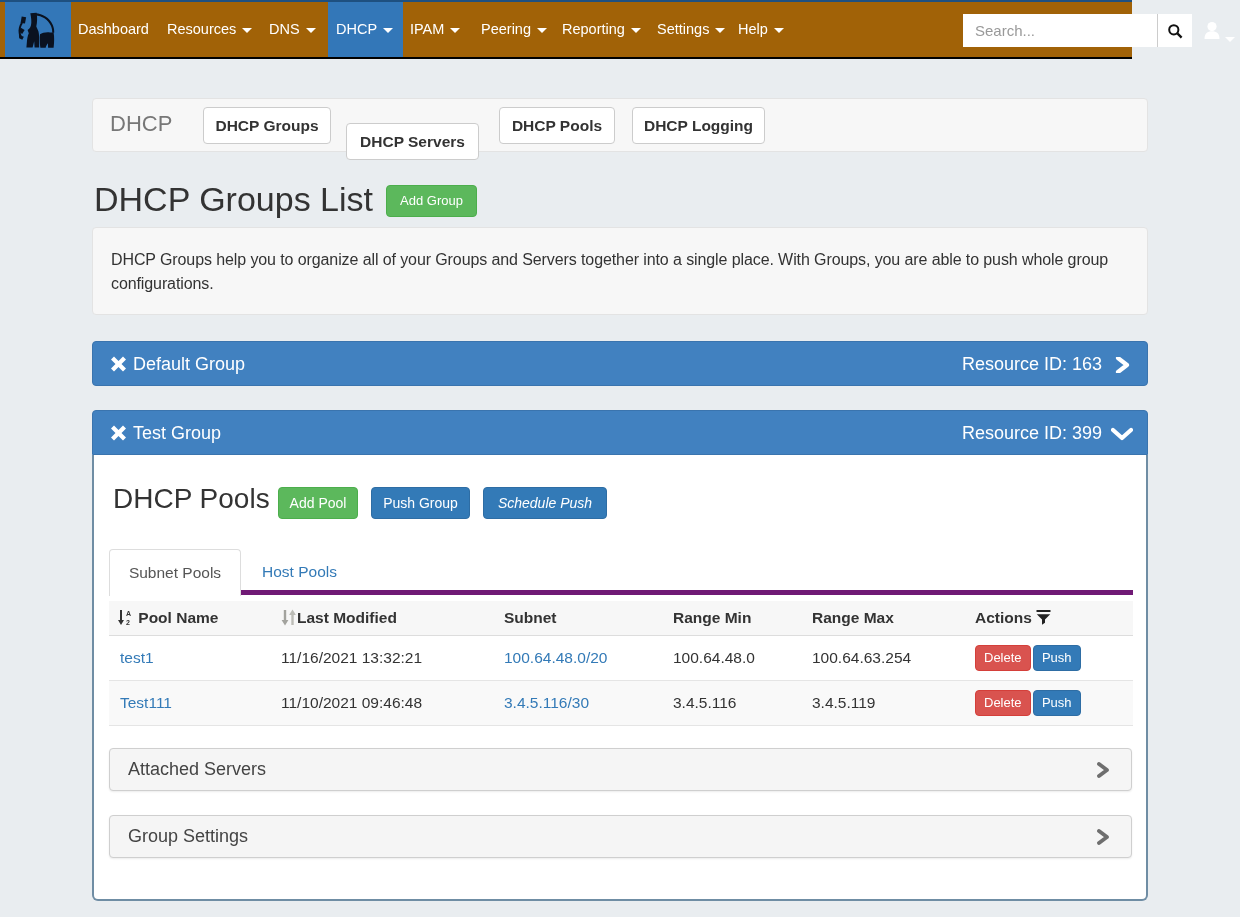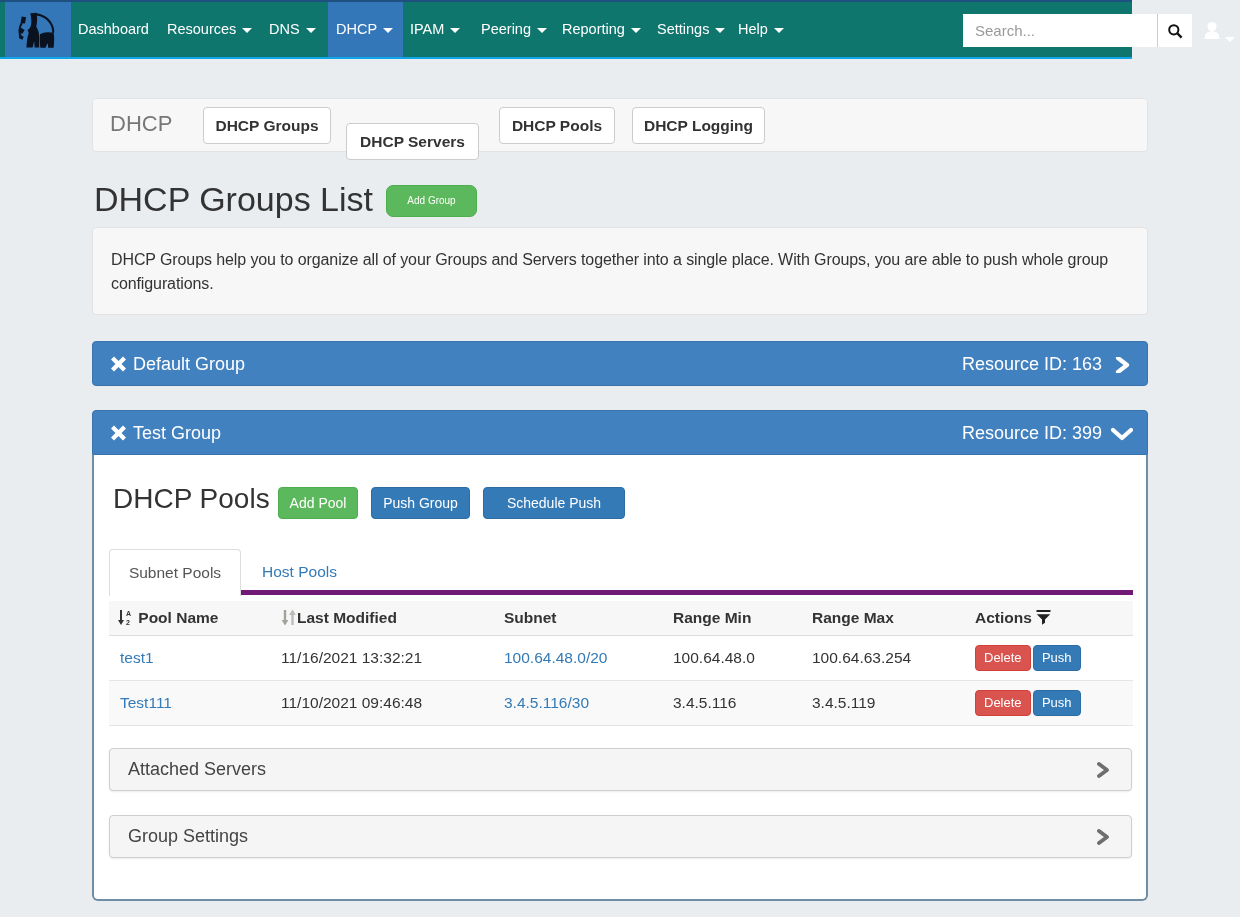--- a/index.html
+++ b/index.html
@@ -1,21 +1,21 @@
 <!DOCTYPE html>
 <html><head>
 <meta charset="utf-8">
 <style>
 * { margin:0; padding:0; box-sizing:border-box; }
 html,body { overflow:hidden; } body { font-family:"Liberation Sans", sans-serif; background:#e8ecf0; }
 #page { position:relative; width:1240px; height:917px; overflow:hidden; background:#e9edf0; }
 
 
 .navbar { position:absolute; left:0; top:0; width:1132px; height:59px;
-  background:#0f766e; border-top:2px solid #1e5080; border-bottom:2px solid #0ea5e9; }
+  background:#a16207; border-top:2px solid #1e5080; border-bottom:2px solid #000000; }
 .logo-tile { position:absolute; left:5px; top:0px; width:66px; height:55px; background:#3377b8; }
 .nav-items { position:absolute; left:0; top:0; height:55px; width:100%; }
 .nav-item { position:absolute; top:0; height:55px; line-height:55px; color:#fff; font-size:14.5px; white-space:nowrap; }
 .nav-item.active { background:#3377b8; }
 .caret { display:inline-block; width:0; height:0; border-left:5px solid transparent; border-right:5px solid transparent; border-top:5px solid #fff; margin-left:2px; vertical-align:middle; }
 .searchbox { position:absolute; left:963px; top:12px; width:229px; height:33px; background:#fff; border-radius:0; display:flex; }
 .searchbox input { flex:1; min-width:0; border:none; outline:none; font-family:"Liberation Sans",sans-serif; font-size:15px; padding:0 12px; color:#333; border-radius:4px 0 0 4px; }
 .searchbox input::placeholder { color:#999; }
 .search-btn { width:35px; border-left:1px solid #ccc; display:flex; align-items:center; justify-content:center; border-radius:0 4px 4px 0; background:#fff; }
 .user-icon { position:absolute; left:1204px; top:20px; }
@@ -24,37 +24,37 @@
 
 .panel1 { position:absolute; left:92px; top:98px; width:1056px; height:54px; background:#f7f7f7; border:1px solid #e3e3e3; border-radius:4px; }
 .panel1 .dhcp-label { position:absolute; left:17px; top:12px; font-size:22px; color:#777; }
 .tab-btn { position:absolute; top:8px; height:37px; line-height:35px; background:#fff; border:1px solid #ccc; border-radius:4px; font-size:15.5px; color:#333; text-align:center;font-weight:bold; }
 
 h1.pagetitle { position:absolute; left:94px; top:180px; font-size:34px; font-weight:normal; color:#333; }
 .btn { display:inline-block; text-align:center; color:#fff; font-size:14px; border-radius:4px; }
 .btn-green { background:#5cb85c; border:1px solid #4cae4c; }
 .btn-blue { background:#337ab7; border:1px solid #2e6da4; }
 .btn-red { background:#d9534f; border:1px solid #d43f3a; }
-#addgroup { position:absolute; left:386px; top:185px; width:91px; height:32px; line-height:30px; font-size:10px;border-radius:7px; }
+#addgroup { position:absolute; left:386px; top:185px; width:91px; height:32px; line-height:30px; font-size:13px; }
 
 .well { position:absolute; left:92px; top:227px; width:1056px; height:88px; background:#f7f7f7; border:1px solid #e3e3e3; border-radius:4px; padding:20px 18px 0 18px; font-size:16px; color:#333; line-height:24px; letter-spacing:-0.1px; }
 
 .groupbar { position:absolute; left:92px; width:1056px; height:45px; background:#4181c0; border:1px solid #3a74ae; border-radius:4px; color:#fff; }
 #bar1 { top:341px; }
 #bar2 { top:410px; border-radius:4px 4px 0 0; }
 .groupbar .gname { position:absolute; left:40px; top:0; line-height:45px; font-size:18px; }
 .groupbar .xicon { position:absolute; left:17px; top:14px; }
 .groupbar .rid { position:absolute; right:45px; top:0; line-height:44px; font-size:18px; }
 .groupbar .chev { position:absolute; right:17px; top:15px; }
 
 .bigpanel { position:absolute; left:92px; top:455px; width:1056px; height:446px; background:#fff; border:2px solid #6f8da4; border-top:none; border-radius:0 0 6px 6px; }
 .bigpanel h2 { position:absolute; left:19px; top:28px; font-size:28px; font-weight:normal; color:#333; }
 #addpool { position:absolute; left:184px; top:32px; width:80px; height:32px; line-height:30px; }
 #pushgroup { position:absolute; left:277px; top:32px; width:99px; height:32px; line-height:30px; }
-#schedpush { position:absolute; left:389px; top:32px; width:142px; height:32px; line-height:30px; }
+#schedpush { position:absolute; left:389px; top:32px; width:124px; height:32px; line-height:30px;font-style:italic; }
 
 .tabsrow { position:absolute; left:15px; top:94px; width:1024px; height:46px; border-bottom:5px solid #701a75; }
 .tab-active { position:absolute; left:0; top:0; width:132px; height:47px; background:#fff; border:1px solid #ddd; border-bottom:none; border-radius:4px 4px 0 0; line-height:46px; text-align:center; font-size:15.5px; color:#555; }
 .tab-link { position:absolute; left:153px; top:0; line-height:46px; font-size:15.5px; color:#337ab7; }
 
 table.pools { position:absolute; left:15px; top:146px; width:1024px; border-collapse:collapse; table-layout:fixed; font-size:15.5px; color:#333; }
 table.pools th.first { padding-left:8px; } table.pools th { text-align:left; font-weight:bold; height:34px; padding:0 0 0 11px; background:#f7f7f7; border-bottom:1px solid #ddd; font-size:15.5px; }
 table.pools td { height:45px; padding:0 0 0 11px; border-bottom:1px solid #e5e5e5; }
 table.pools tr.odd td { background:#fff; }
 table.pools tr.even td { background:#f9f9f9; }

